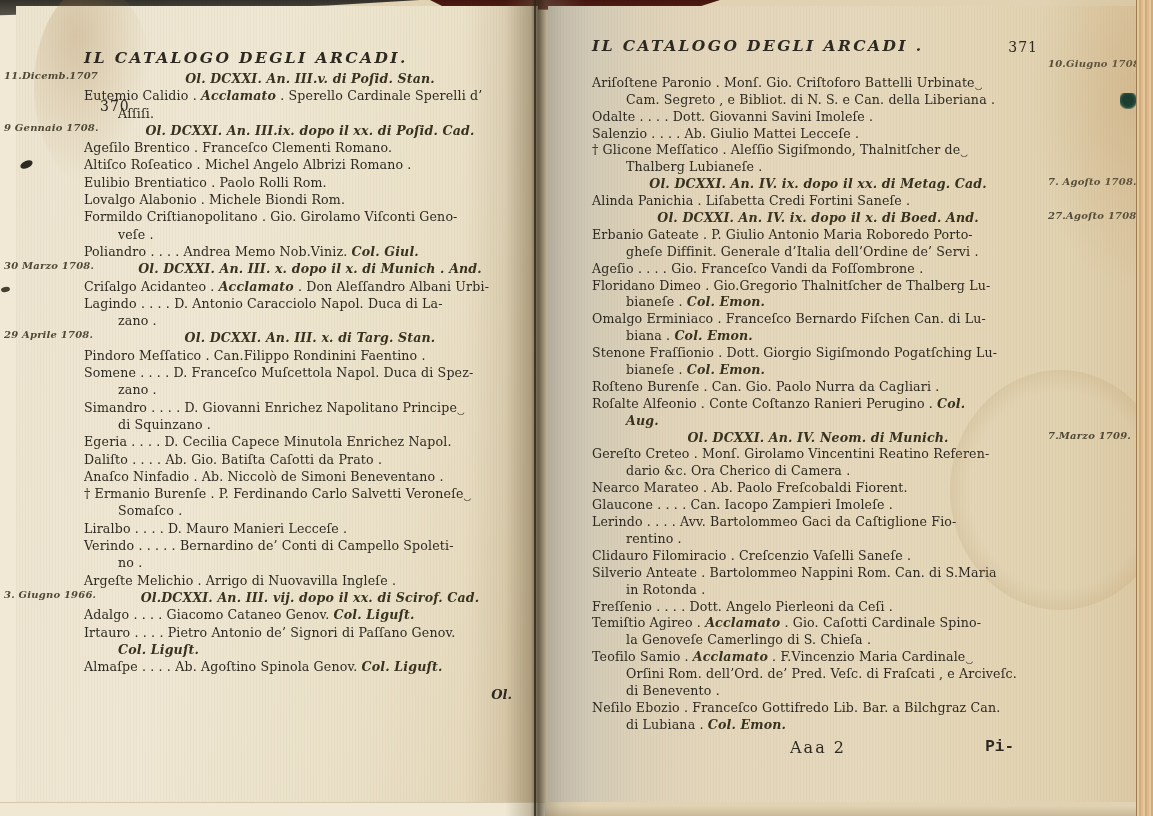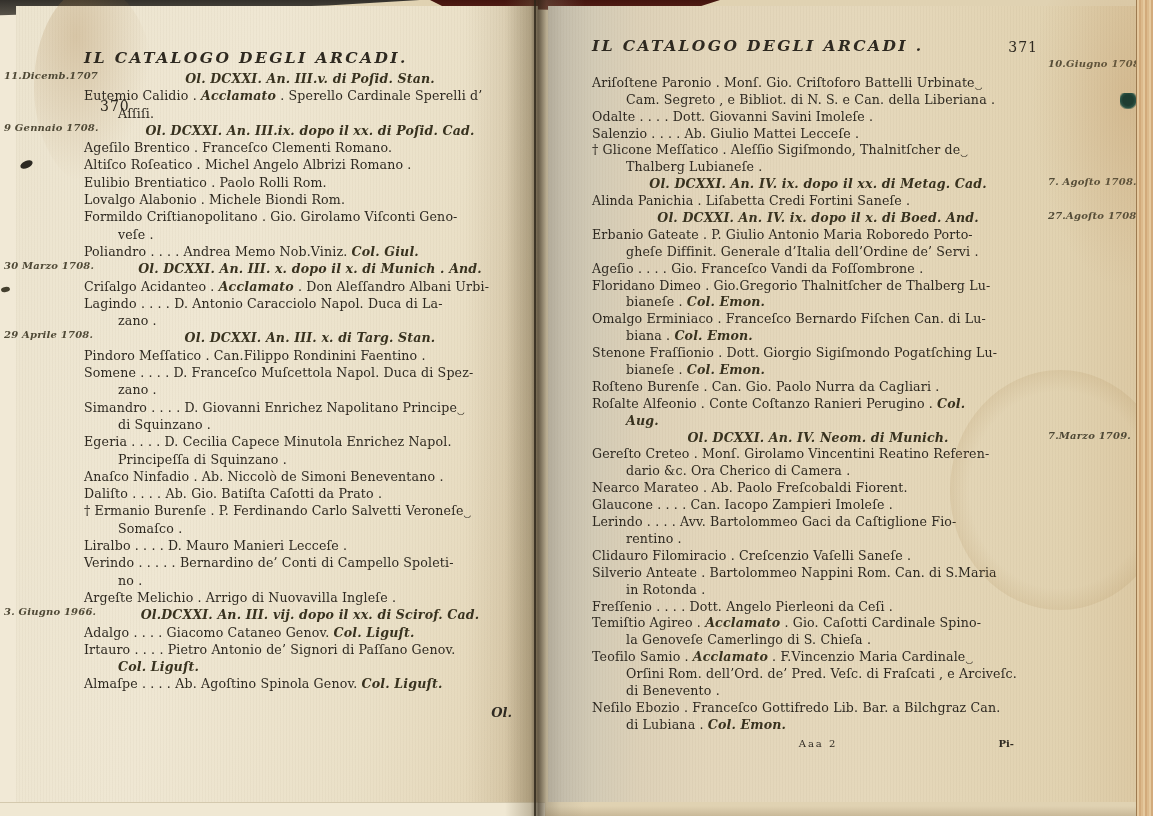--- a/index.html
+++ b/index.html
@@ -54,23 +54,23 @@
   .line.section{text-align:center;font-style:italic;font-weight:bold;color:#332d23;}
   .line.cont{padding-left:34px;}
   .it{font-style:italic;font-weight:bold;color:#38321f;}
   .note{position:absolute;top:1px;font-size:10px;line-height:10px;
     color:#4f4936;letter-spacing:.2px;white-space:nowrap;}
   .page-left .note{left:-80px;width:76px;text-align:left;}
   .page-right .note{left:calc(100% + 4px);width:82px;text-align:left;}
   
   .catchword-row{margin-top:12px;text-align:right;padding-right:24px;
     font-size:13px;font-style:italic;font-weight:bold;color:#2e2921;}
-  .footer-row{position:relative;margin-top:4px;height:18px;font-size:10px;color:#2e2921;}
+  .footer-row{position:relative;margin-top:4px;height:18px;font-size:16px;color:#2e2921;}
   .signature{position:absolute;left:0;width:100%;text-align:center;letter-spacing:2px;}
-  .catchword-right{position:absolute;right:30px;font-weight:bold;}
+  .catchword-right{position:absolute;right:30px;font-weight:bold;font-family:Liberation Mono, monospace;}
   
   .stain-topleft{position:absolute;left:18px;top:-20px;width:120px;height:200px;border-radius:50%;
     background:radial-gradient(ellipse at 35% 25%,rgba(165,125,70,.30),rgba(165,125,70,0) 68%);}
   .stain-topright{position:absolute;left:1030px;top:-30px;width:140px;height:320px;border-radius:40%;
     background:radial-gradient(ellipse at 70% 40%,rgba(185,140,85,.26),rgba(185,140,85,0) 70%);}
   .stain-rightmid{position:absolute;left:950px;top:370px;width:220px;height:240px;border-radius:50%;
     background:radial-gradient(ellipse,rgba(170,135,80,0) 58%,rgba(170,135,80,.17) 72%,rgba(170,135,80,0) 80%);}
   .ink-blot-green{position:absolute;left:1120px;top:93px;width:18px;height:16px;
     background:radial-gradient(circle at 45% 45%,#1e3d31 0 40%,#2b5244 58%,rgba(43,82,68,0) 74%);}
   .fleck-a{position:absolute;left:20px;top:161px;width:13px;height:7px;border-radius:50%;
@@ -113,23 +113,22 @@
           <div class="line entry"><span>Criſalgo Acidanteo . </span><span class="it">Acclamato</span><span> . Don Aleſſandro Albani Urbi-</span></div>
           <div class="line entry"><span>Lagindo . . . . D. Antonio Caracciolo Napol. Duca di La-</span></div>
           <div class="line cont"><span>zano .</span></div>
           <div class="line section"><span class="it">Ol. DCXXI. An. III. x. di Targ. Stan.</span><span class="note">29 Aprile 1708.</span></div>
           <div class="line entry"><span>Pindoro Meſſatico . Can.Filippo Rondinini Faentino .</span></div>
           <div class="line entry"><span>Somene . . . . D. Franceſco Muſcettola Napol. Duca di Spez-</span></div>
           <div class="line cont"><span>zano .</span></div>
           <div class="line entry"><span>Simandro . . . . D. Giovanni Enrichez Napolitano Principe‿</span></div>
           <div class="line cont"><span>di Squinzano .</span></div>
           <div class="line entry"><span>Egeria . . . . D. Cecilia Capece Minutola Enrichez Napol.</span></div>
-          <div class="line cont"><span>Principeſſa di Squinzano .</span></div>
+          <div class="line entry"><span>Daliſto . . . . Ab. Gio. Batiſta Caſotti da Prato .</span></div>
           <div class="line entry"><span>Anaſco Ninfadio . Ab. Niccolò de Simoni Beneventano .</span></div>
-          <div class="line entry"><span>Daliſto . . . . Ab. Gio. Batiſta Caſotti da Prato .</span></div>
           <div class="line entry"><span>† Ermanio Burenſe . P. Ferdinando Carlo Salvetti Veroneſe‿</span></div>
           <div class="line cont"><span>Somaſco .</span></div>
           <div class="line entry"><span>Liralbo . . . . D. Mauro Manieri Lecceſe .</span></div>
           <div class="line entry"><span>Verindo . . . . . Bernardino de’ Conti di Campello Spoleti-</span></div>
           <div class="line cont"><span>no .</span></div>
           <div class="line entry"><span>Argeſte Melichio . Arrigo di Nuovavilla Ingleſe .</span></div>
           <div class="line section"><span class="it">Ol.DCXXI. An. III. vij. dopo il xx. di Scirof. Cad.</span><span class="note">3. Giugno 1966.</span></div>
           <div class="line entry"><span>Adalgo . . . . Giacomo Cataneo Genov. </span><span class="it">Col. Liguſt.</span></div>
           <div class="line entry"><span>Irtauro . . . . Pietro Antonio de’ Signori di Paſſano Genov.</span></div>
           <div class="line cont"><span class="it">Col. Liguſt.</span></div>

